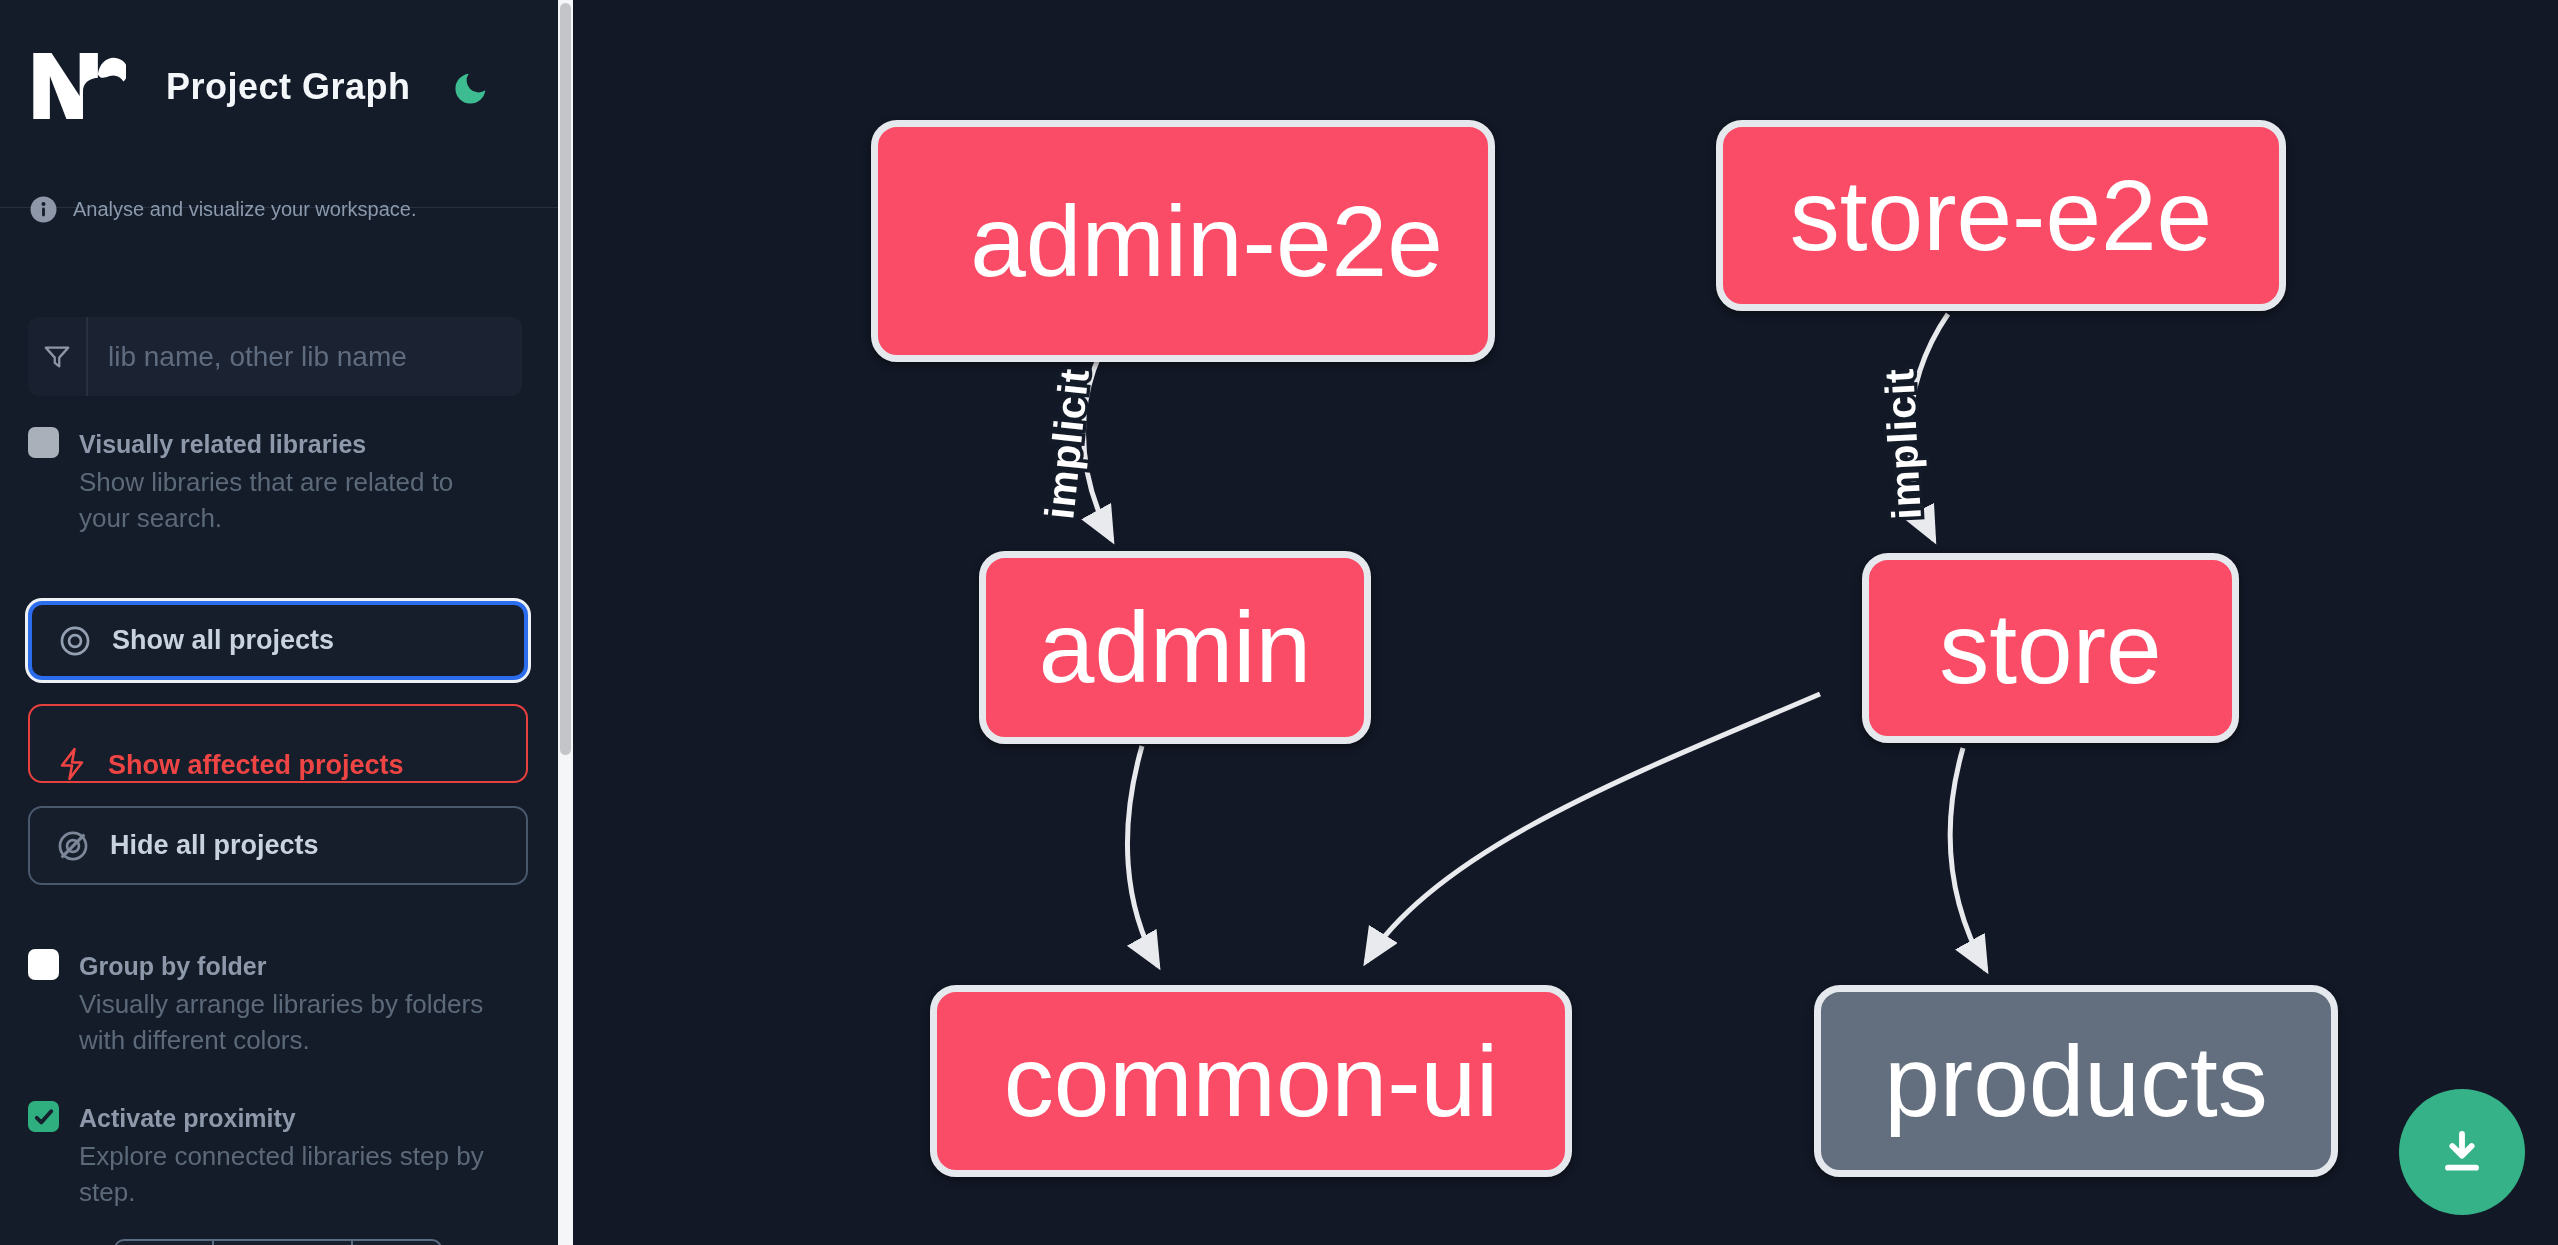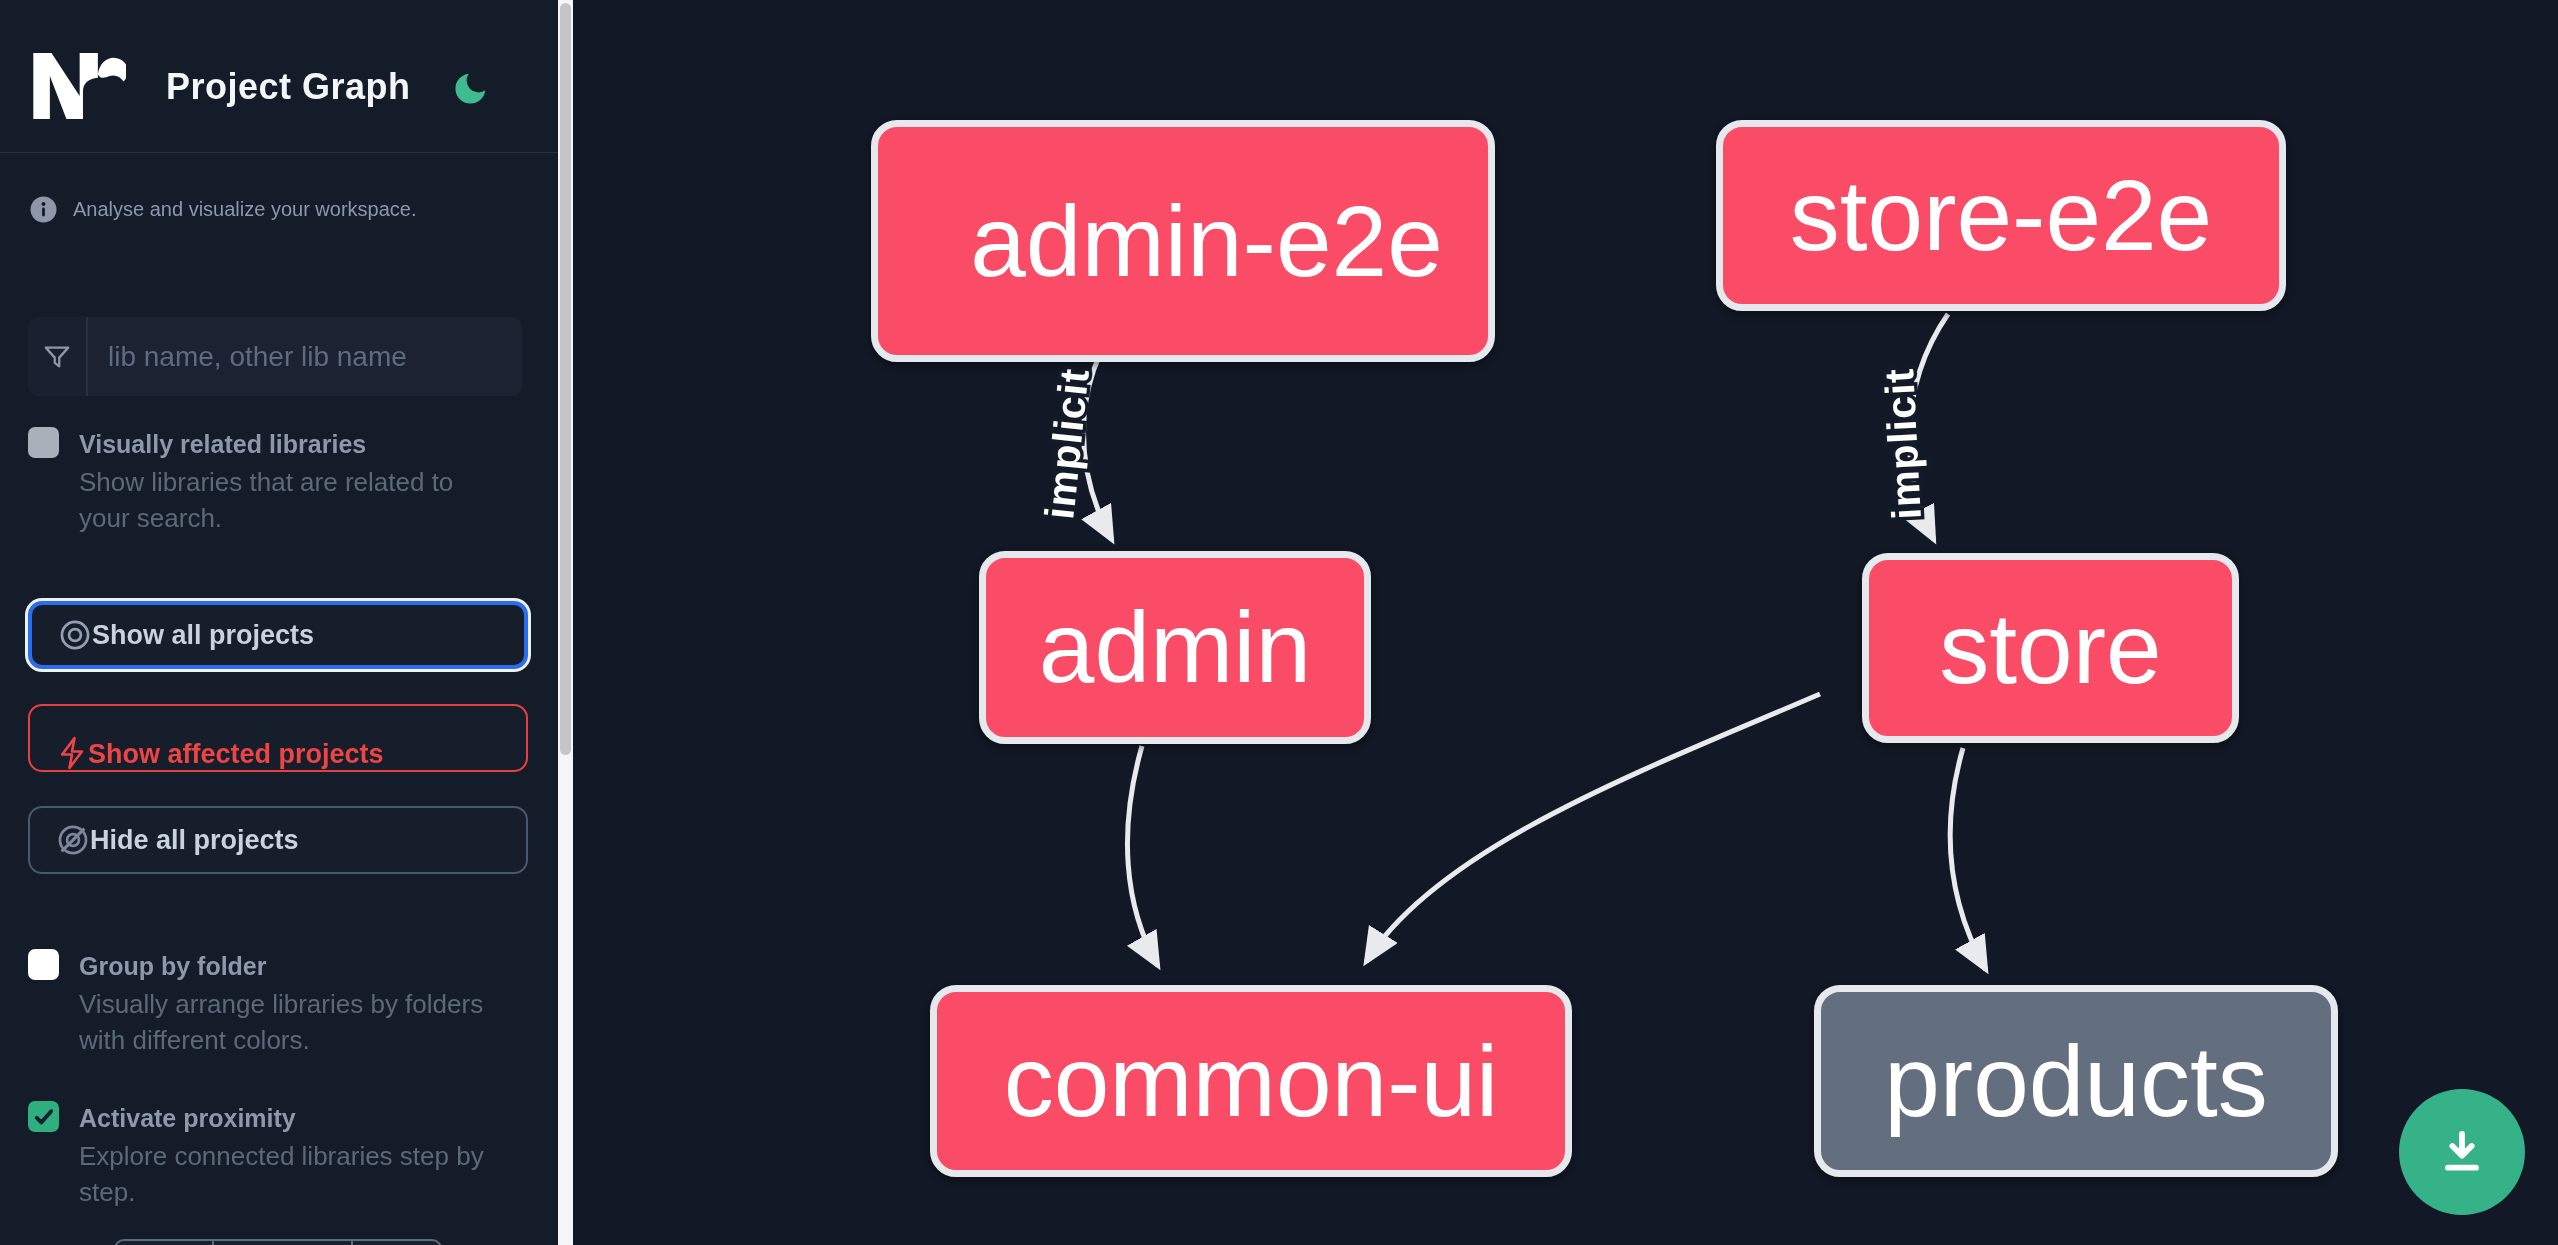--- a/index.html
+++ b/index.html
@@ -3,41 +3,41 @@
 <meta charset="utf-8">
 <style>
   html,body{margin:0;padding:0;}
   body{
     width:2558px;height:1245px;position:relative;overflow:hidden;
     background:#121826;font-family:"Liberation Sans",sans-serif;
     -webkit-font-smoothing:antialiased;
   }
   
   .sidebar{position:absolute;left:0;top:0;width:558px;height:1245px;background:#141b29;}
-  .sb-header{position:absolute;left:0;top:0;width:558px;height:153px;border-bottom:1px solid #26303f;box-sizing:border-box;}
+  .sb-header{position:absolute;left:0;top:0;width:558px;height:208px;border-bottom:1px solid #26303f;box-sizing:border-box;}
   .nx-logo{position:absolute;left:30px;top:52px;width:96px;height:68px;}
   .app-title{position:absolute;left:166px;top:66px;font-size:36px;font-weight:700;color:#f4f7fa;letter-spacing:.5px;}
   .moon-btn{position:absolute;left:450px;top:68px;width:42px;height:42px;cursor:pointer;background:none;border:none;padding:0;}
   .info-row{position:absolute;left:30px;top:196px;display:flex;align-items:center;gap:16px;}
   .info-text{font-size:20px;color:#8b99ad;}
   
   .search-box{position:absolute;left:28px;top:317px;width:494px;height:79px;background:#1b2332;border-radius:10px;display:flex;align-items:center;overflow:hidden;}
   .search-icon-zone{width:58px;height:100%;display:flex;align-items:center;justify-content:center;border-right:2px solid #27303f;background:#192030;flex:none;}
   .search-box input{flex:1;height:100%;background:transparent;border:none;outline:none;color:#cbd5e1;font-size:28px;font-family:"Liberation Sans",sans-serif;padding:0 20px;}
   .search-box input::placeholder{color:#5f6b7e;}
   
   .toggle{position:absolute;left:28px;display:flex;gap:20px;}
   .cbox{width:31px;height:31px;border-radius:7px;flex:none;margin-top:3px;display:flex;align-items:center;justify-content:center;cursor:pointer;}
   .cbox.gray{background:#aab0ba;}
   .cbox.white{background:#ffffff;}
   .cbox.green{background:#2fae80;}
   .t-label{font-size:25px;font-weight:700;color:#8d99aa;line-height:40px;}
   .t-desc{font-size:26px;color:#5c6979;line-height:36px;max-width:420px;}
   
-  .act-btn{position:absolute;left:28px;width:500px;height:68px;border-radius:14px;background:#161e2c;display:flex;align-items:center;padding:0 0 0 26px;box-sizing:border-box;cursor:pointer;font-family:"Liberation Sans",sans-serif;}
+  .act-btn{position:absolute;left:28px;width:500px;height:79px;border-radius:14px;background:#161e2c;display:flex;align-items:center;gap:20px;padding:0 0 0 26px;box-sizing:border-box;cursor:pointer;font-family:"Liberation Sans",sans-serif;}
   .act-btn .lbl{font-size:27px;font-weight:600;color:#c9d3df;}
   .btn-all{top:601px;border:4px solid #2b6ded;box-shadow:0 0 0 3px #eef1f4;}
   .btn-affected{top:704px;border:2px solid #e8403e;align-items:flex-end;}
   .btn-affected .lbl{color:#ef4444;}
   .btn-hide{top:806px;border:2px solid #49586c;}
   
   .depth-sliver{position:absolute;left:114px;top:1239px;width:328px;height:14px;background:#18202e;border:2px solid #5c6c80;border-bottom:none;border-radius:10px 10px 0 0;box-sizing:border-box;display:flex;}
   .depth-sliver .seg{flex:none;height:100%;box-sizing:border-box;}
   .depth-sliver .seg+.seg{border-left:2px solid #5c6c80;}
   

